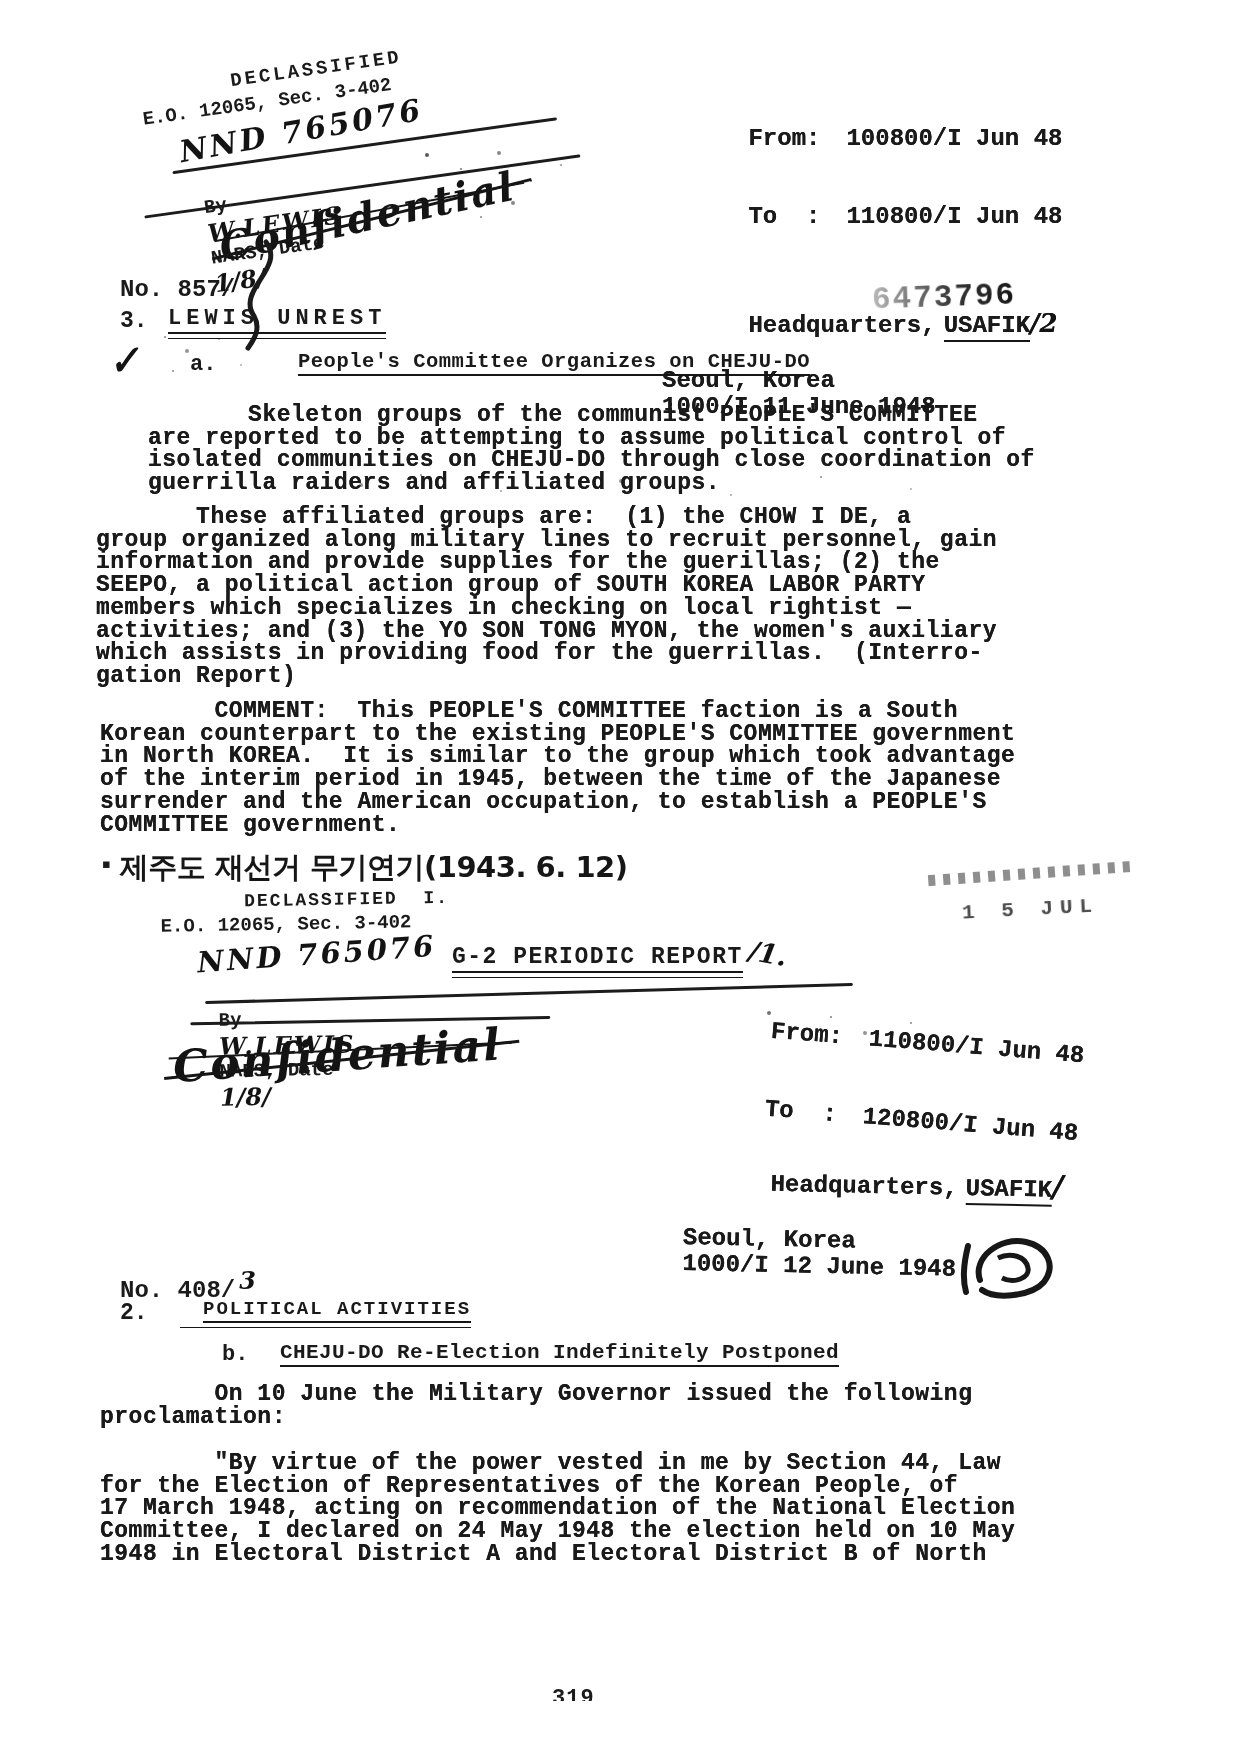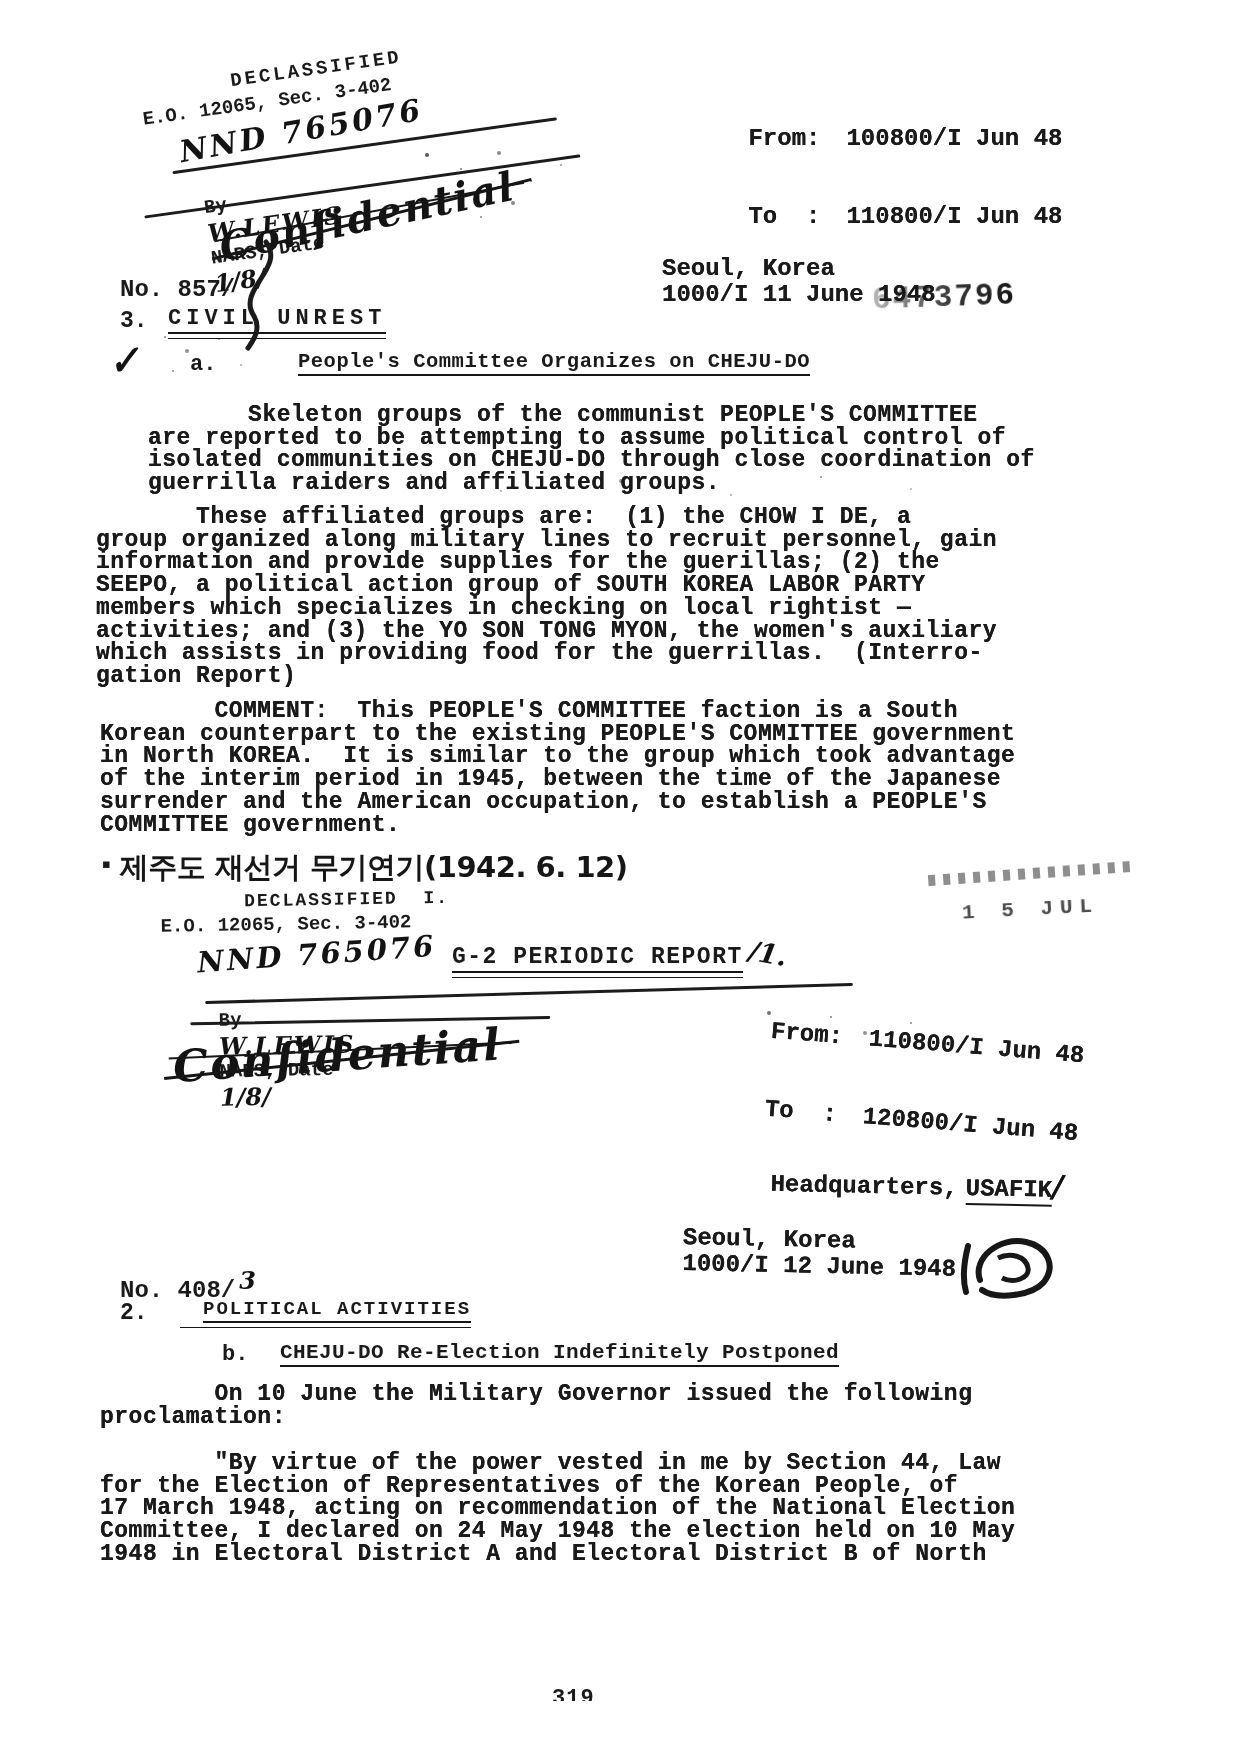--- a/index.html
+++ b/index.html
@@ -59,30 +59,33 @@
     <path d="M38,4 C58,30 8,52 26,78 C34,92 24,104 20,110" stroke="#1b1b1b" stroke-width="5" fill="none" stroke-linecap="round"></path>
   </svg>
 
   <div class="abs" style="left:662px;top:100px;">
     <div class="hdr">
       <span class="mono">From:</span><span class="mono hdr-value">100800/I Jun 48</span>
     </div>
     <div class="hdr">
       <span class="mono">To  :</span><span class="mono hdr-value">110800/I Jun 48</span>
     </div>
+    <div class="hdr" style="margin-top:28px;">
+      <span class="mono">Headquarters,</span><span class="mono u1" style="margin-left:8px;">USAFIK</span><span class="hand" style="font-size:26px;">∕2</span>
+    </div>
     <div class="hdr"><span class="mono">Seoul, Korea</span></div>
     <div class="hdr"><span class="mono">1000/I 11 June 1948</span></div>
   </div>
 
   <div class="abs mono" style="left:120px;top:276px;font-size:24px;">No. 857/</div>
   <div class="abs mono serial" style="left:872px;top:280px;">6473796</div>
 
   <div class="abs mono" style="left:120px;top:308px;font-size:23px;">3.</div>
   <div class="abs" style="left:168px;top:306px;">
-    <span class="du"><span class="du-in mono" style="font-size:22px;letter-spacing:5px;">CIVIL UNREST</span></span>
+    <span class="du"><span class="du-in mono" style="font-size:22px;letter-spacing:5px;">LEWIS UNREST</span></span>
   </div>
 
   <div class="abs hand" style="left:108px;top:338px;font-size:38px;transform:rotate(-8deg);">✓</div>
   <div class="abs mono" style="left:190px;top:352px;font-size:22px;">a.</div>
   <div class="abs" style="left:298px;top:350px;">
     <span class="u1 mono" style="font-size:20.5px;letter-spacing:.5px;">People's Committee Organizes on CHEJU-DO</span>
   </div>
 
   <div class="abs mono para" style="left:100px;top:404px;margin-left:48px;">       Skeleton groups of the communist PEOPLE'S COMMITTEE
 are reported to be attempting to assume political control of
@@ -101,21 +104,21 @@
 in North KOREA.  It is similar to the group which took advantage
 of the interim period in 1945, between the time of the Japanese
 surrender and the American occupation, to establish a PEOPLE'S
 COMMITTEE government.</div>
 
   <div class="abs" style="left:928px;top:868px;width:205px;height:11px;opacity:.55;filter:blur(.5px);transform:rotate(-4deg);
               background:repeating-linear-gradient(90deg,#333 0 7px,transparent 7px 15px);"></div>
   <div class="abs mono faint" style="left:962px;top:898px;font-size:21px;letter-spacing:7px;transform:rotate(-3deg);">1 5 JUL</div>
 
   <div class="abs" style="left:102px;top:848px;white-space:nowrap;">
-    <span class="kr" style="font-size:13px;vertical-align:9px;margin-right:9px;">▪</span><span class="kr" style="font-size:29px;letter-spacing:-.5px;color:#161616;">제주도 재선거 무기연기(1942. 6. 12)</span>
+    <span class="kr" style="font-size:13px;vertical-align:9px;margin-right:9px;">▪</span><span class="kr" style="font-size:29px;letter-spacing:-.5px;color:#161616;">제주도 재선거 무기연기(1943. 6. 12)</span>
   </div>
 
   <div class="stampblock" style="left:148px;top:893px;width:460px;height:230px;transform:rotate(-1deg);transform-origin:0 0;">
     <div class="ln mono" style="left:96px;top:0;font-size:18px;letter-spacing:2px;">DECLASSIFIED  I.</div>
     <div class="ln mono" style="left:12px;top:23px;font-size:19px;">E.O. 12065, Sec. 3-402</div>
     <div class="ln hand" style="left:48px;top:47px;font-size:29px;letter-spacing:3px;transform:rotate(-3deg);">NND 765076</div>
     <div class="ln" style="left:0;top:96px;font-size:19px;white-space:pre;">
       <span class="mono">By</span>
       <span class="hand" style="font-size:24px;letter-spacing:2px;">W.LEWIS</span>
       <span class="mono">NARS, Date</span>

